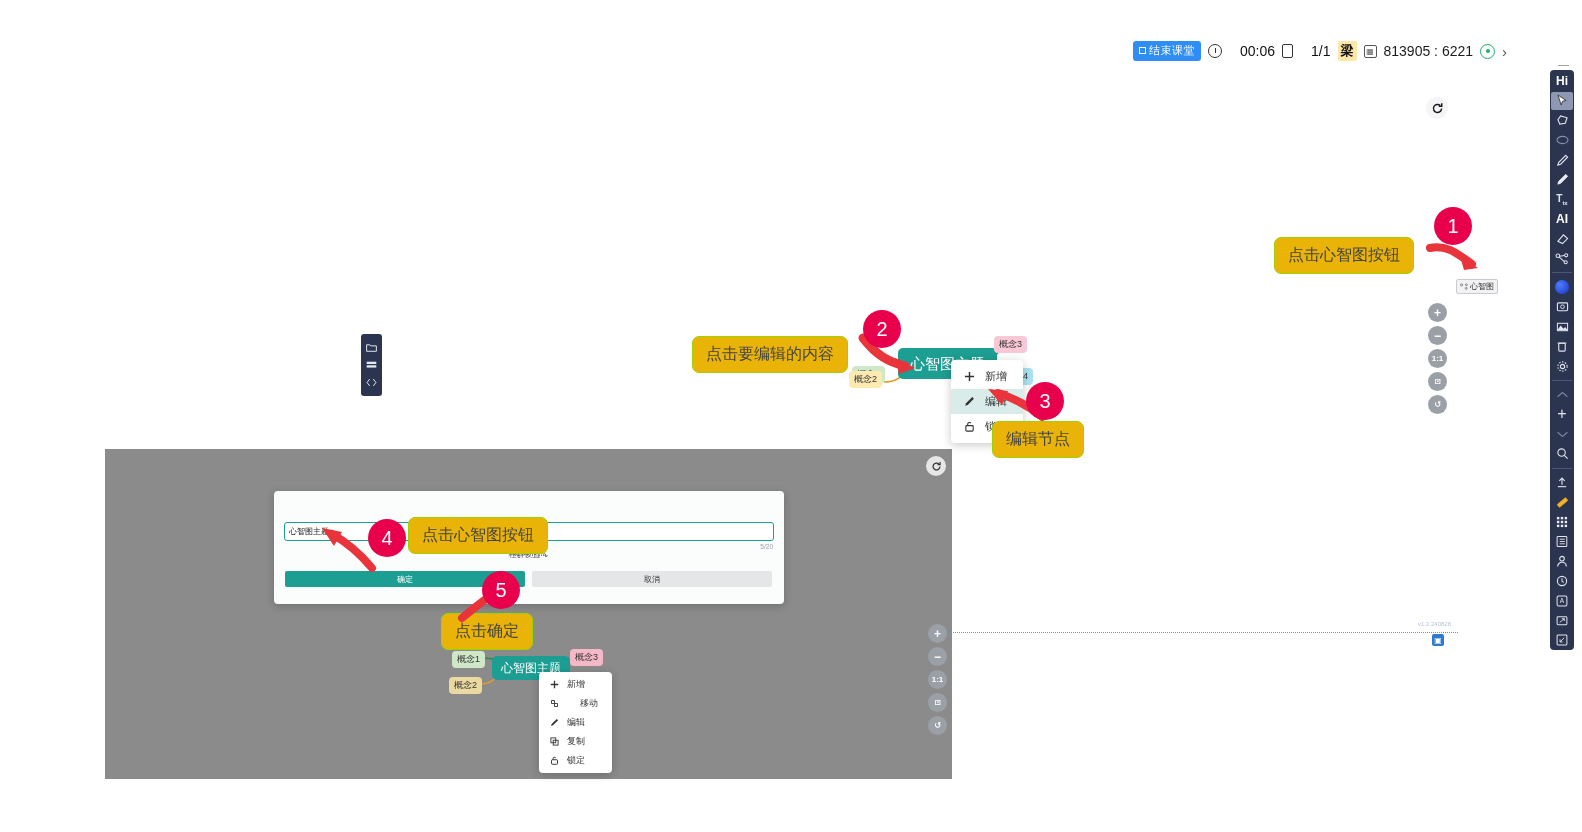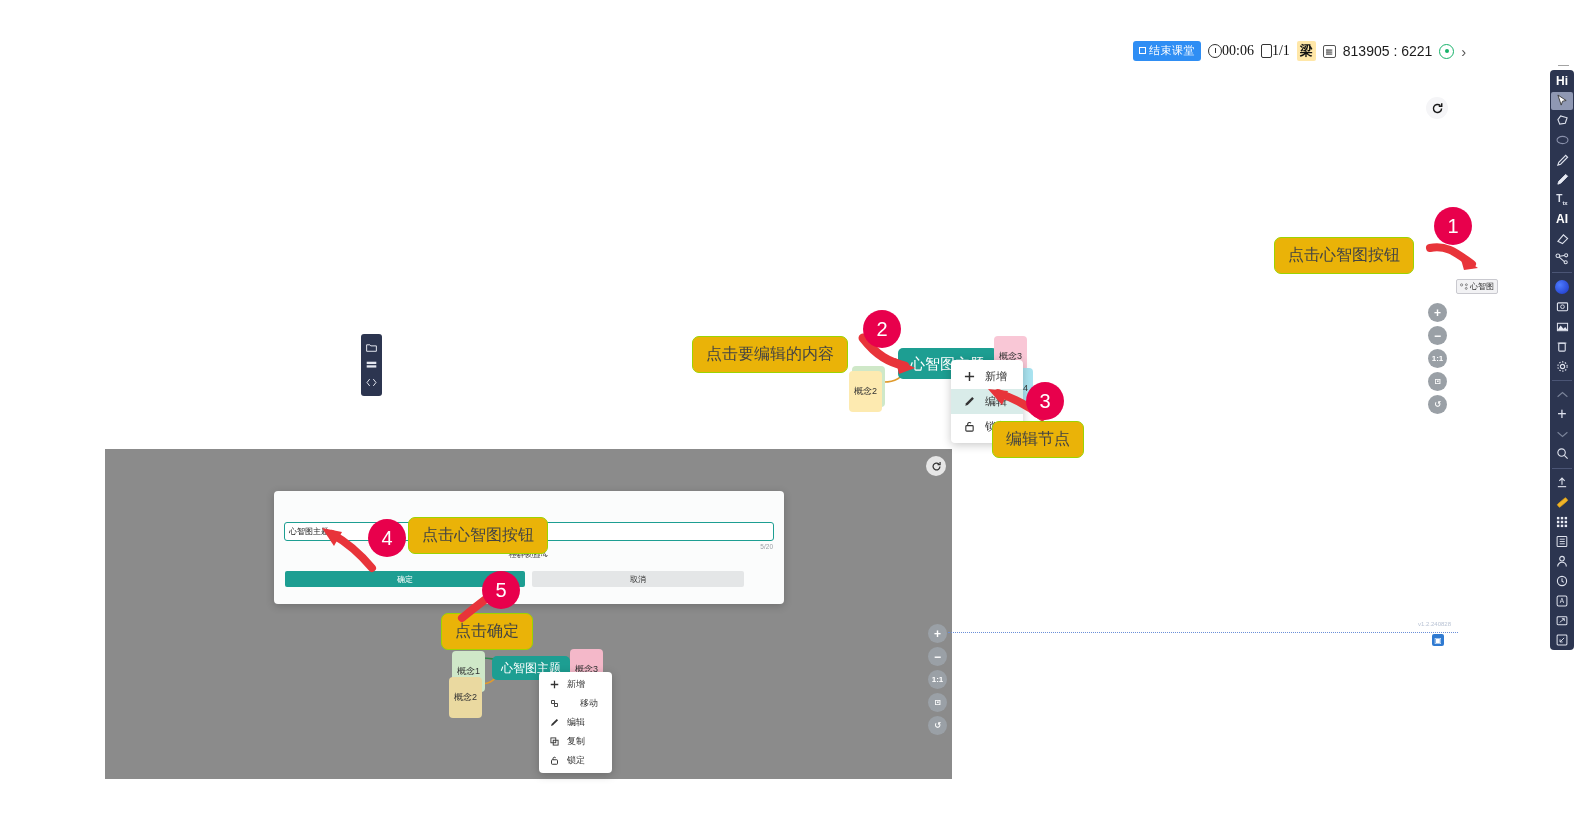--- a/index.html
+++ b/index.html
@@ -7,21 +7,21 @@
     font-family:"Liberation Sans","DejaVu Sans",sans-serif; }
   #stage { position:relative; width:1582px; height:832px; background:#fff; }
 
   
   .topbar { position:absolute; left:1133px; top:40px; height:22px;
     display:flex; align-items:center; gap:7px;
     font-size:13px; color:#1c1c1c; white-space:nowrap; }
   .end-class { background:#2f8ef4; color:#fff; font-size:11px; border-radius:3px;
     padding:2px 6px 3px 6px; display:flex; align-items:center; gap:3px; letter-spacing:.5px;}
   .end-class .sq { width:7px;height:7px;border:1.5px solid #fff; display:inline-block;}
-  .tb-item { display:flex; align-items:center; gap:0; font-size:14px; color:#111;font-family:Liberation Serif, serif;}
+  .tb-item { display:flex; align-items:center; gap:18px; font-size:14px; color:#111;}
   .tb-ic { width:14px; height:14px; display:inline-block; position:relative; }
   .ic-clock { border:1.4px solid #333; border-radius:50%; }
   .ic-clock::after{content:"";position:absolute;left:5.5px;top:2.5px;width:1.3px;height:5px;background:#333;}
   .ic-page { border:1.3px solid #333; border-radius:2px; width:11px;height:14px;}
   .badge-liang { background:#ffe7a8; color:#111; font-weight:bold; font-size:13px;
     padding:1px 3px; border-radius:2px;}
   .ic-qr { width:13px;height:13px;border:1.3px solid #555;border-radius:2px;
     display:inline-flex;align-items:center;justify-content:center;font-size:8px;color:#555;}
   .ic-wifi { width:15px;height:15px;border:1.5px solid #17b26a;border-radius:50%;
     display:inline-block; position:relative;}
@@ -62,21 +62,21 @@
 
   
   .minitool { position:absolute; left:361px; top:334px; width:21px; height:62px;
     background:#2c3550; border-radius:3px; display:flex; flex-direction:column;
     align-items:center; justify-content:space-evenly; }
   .minitool .mi { color:#e4e7f0; display:flex;align-items:center;justify-content:center;}
 
   
   .mm { position:absolute; }
   .node { position:absolute; border-radius:4px; font-size:9px; line-height:1;
-    padding:16px 5px; white-space:nowrap; color:#333; }
+    padding:4px 5px; white-space:nowrap; color:#333; }
   .node.root { font-size:15px; color:#fff; background:#1d9e92; padding:8px 12px;
     border-radius:5px; font-weight:normal; }
 
   
   .ctxmenu { position:absolute; background:#fff; border-radius:4px;
     box-shadow:0 2px 10px rgba(0,0,0,.22); padding:4px 0; z-index:5; }
   .ctxitem { display:flex; align-items:center; gap:9px; padding:5px 16px 5px 12px;
     font-size:11px; color:#333; white-space:nowrap;}
   .ctxitem.hl { background:#d9ece9; }
   .ctxicon { width:13px; display:flex; align-items:center; justify-content:center; color:#444;}
@@ -89,21 +89,21 @@
   .dlg-title { text-align:center; font-size:9px; color:#444; padding-top:11px;margin-top:44px;}
   .dlg-input { position:absolute; left:10px; top:31px; width:490px; height:19px;
     border:1px solid #1d9e92; border-radius:3px; background:#fff;
     font-size:8px; color:#222; padding:0 4px; display:flex; align-items:center;}
   .dlg-count { position:absolute; right:11px; top:52px; font-size:6.5px; color:#9aa0a6;}
   .dlg-more { position:absolute; left:0; right:0; top:58px; text-align:center;
     font-size:8px; color:#555; }
   .dlg-btn { position:absolute; top:80px; height:16px; border-radius:2px;
     display:flex; align-items:center; justify-content:center; font-size:8px;}
   .dlg-ok { left:11px; width:240px; background:#1d9e92; color:#fff;}
-  .dlg-cancel { left:258px; width:212px; background:#e4e6e7; color:#333;}
+  .dlg-cancel { left:258px; width:240px; background:#e4e6e7; color:#333;}
 
   
   .ov-reload { position:absolute; left:926px; top:456px; width:20px;height:20px;
     border-radius:50%; background:#e6e6e6; display:flex;align-items:center;justify-content:center;}
 
   
   .callout { position:absolute; background:#eab308; border:1.5px solid #9cd400;
     border-radius:7px; color:#444; font-size:16px; padding:7px 13px; white-space:nowrap;
     z-index:7; }
   .numbadge { position:absolute; width:38px; height:38px; border-radius:50%;

